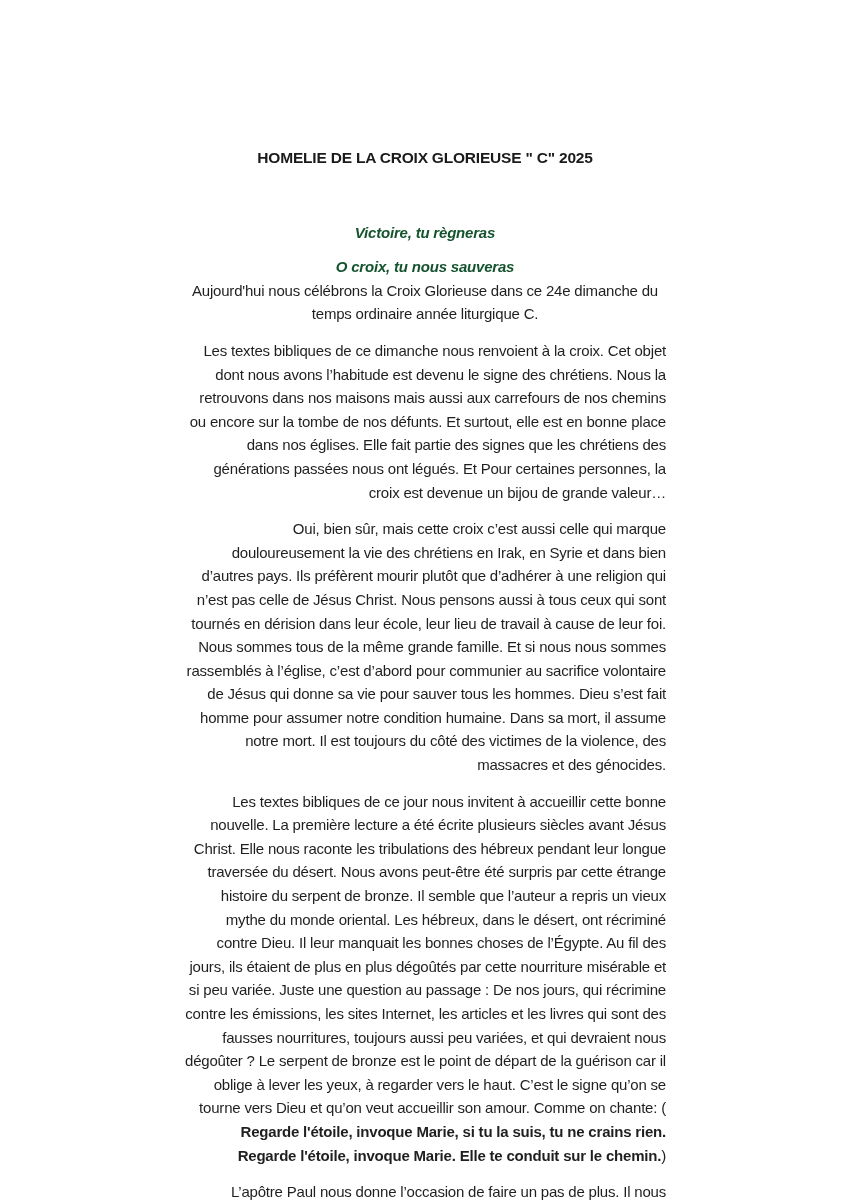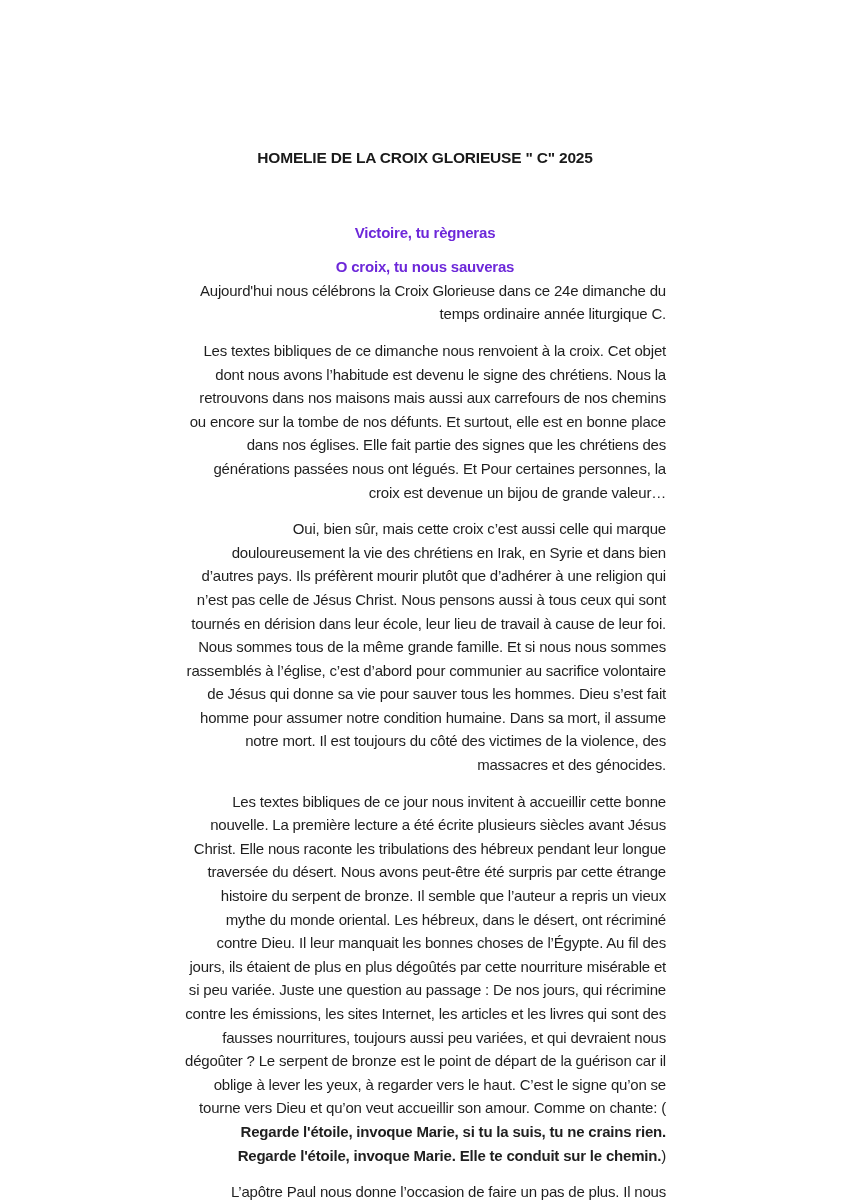--- a/index.html
+++ b/index.html
@@ -23,30 +23,31 @@
     color: #1f1f1f;
   }
   .doc-title {
     font-size: 15.5px;
     font-weight: bold;
     text-align: center;
     margin: 0 0 51px 0;
     color: #1a1a1a;
   }
   .subtitle-red {
-    color: #6d28d9;
+    color: #14532d;
     font-weight: bold;
     text-align: center;
     margin: 0 0 11px 0;
+    font-style: italic;
   }
   .subtitle-red.last {
     margin-bottom: 0;
   }
   .intro-para {
-    text-align: right;
+    text-align: center;
     margin: 0 0 13px 0;
   }
   .body-para {
     text-align: right;
     margin: 0 0 13px 0;
   }
   .body-para.last {
     margin-bottom: 16px;
   }
   .bold-quote {

